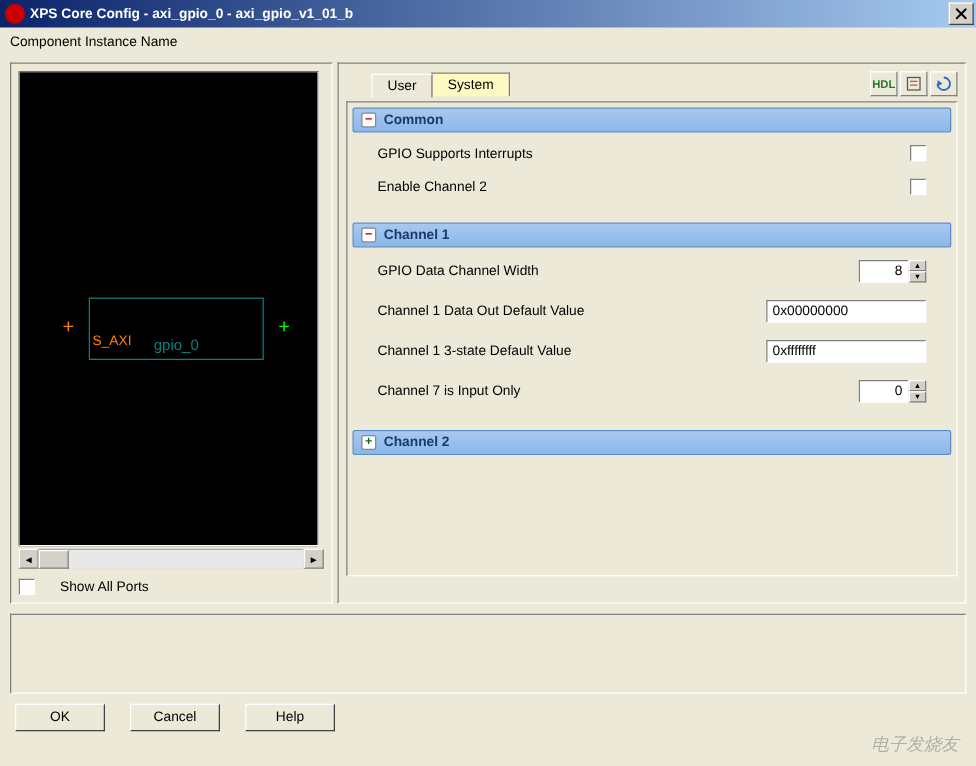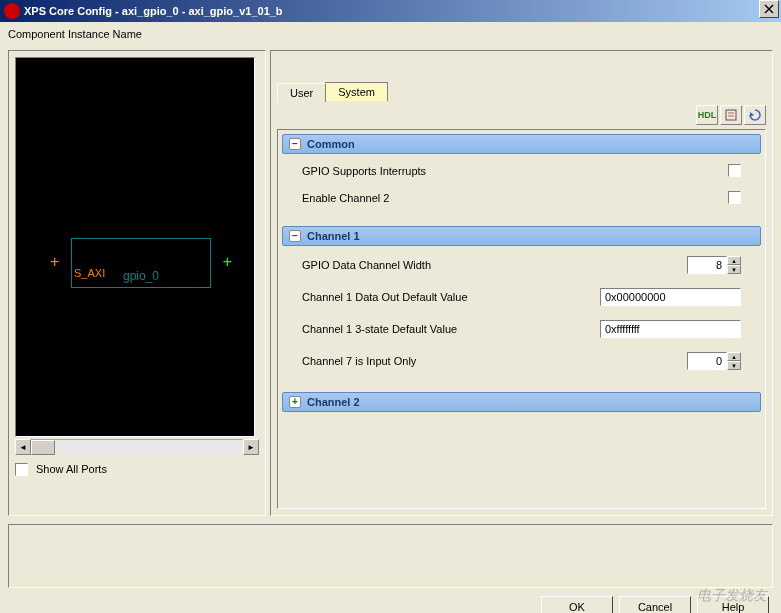--- a/index.html
+++ b/index.html
@@ -9,20 +9,21 @@
       background: #ece9d8;
       width: 781px;
       height: 613px;
       overflow: hidden;
     }
     .titlebar {
       background: linear-gradient(to right, #0a246a, #a6caf0);
       color: #fff;
       height: 22px;
       display: flex;
+      align-items: center;
       justify-content: space-between;
       padding: 0 2px 0 4px;
       font-weight: bold;
     }
     .titlebar-left { display: flex; align-items: center; gap: 4px; }
     .titlebar-icon {
       width: 16px; height: 16px;
       background: #c00; border-radius: 50%;
       display: inline-block;
       position: relative;
@@ -125,21 +126,21 @@
       width: 16px; height: 16px;
       border: 1px solid #fff;
       border-right-color: #808080;
       border-bottom-color: #808080;
       background: #d4d0c8;
       display: flex; align-items: center; justify-content: center;
       font-size: 8px;
     }
     .scr-track { flex:1; background:#e8e8e8; border-top:1px solid #aaa;}
     .scr-thumb { width:24px; height:100%; background:#d4d0c8; border:1px solid #fff; border-right-color:#808080; border-bottom-color:#808080;}
-    .show-ports { display:flex; gap:8px; margin-top:8px;}
+    .show-ports { display:flex; align-items:center; gap:20px; margin-top:8px;}
     .cb { width:13px; height:13px; border:1px solid #808080; border-right-color:#fff; border-bottom-color:#fff; background:#fff;}
     .right-panel {
       flex: 1;
       border: 1px solid #808080;
       border-right-color: #fff;
       border-bottom-color: #fff;
       padding: 6px;
       background: #ece9d8;
     }
     .tabs-row {
@@ -156,32 +157,32 @@
       margin-right: -1px;
       cursor: pointer;
       position: relative;
     }
     .tab.active {
       background: #ece9d8;
       border-top: 1px solid #fff;
       border-left: 1px solid #fff;
       z-index: 2;
       top: 1px;
+      margin-left: 20px;
     }
     .tab-icons { margin-left:auto; display:flex; gap:2px;}
     .tool-btn {
       width: 22px; height: 20px;
       border: 1px solid #fff;
       border-right-color: #808080;
       border-bottom-color: #808080;
       background: #ece9d8;
       display:flex; align-items:center; justify-content:center;
       font-size:9px;
       cursor:pointer;
-      margin-top:48px;
     }
     .tab-body {
       border: 1px solid #808080;
       border-right-color:#fff;
       border-bottom-color:#fff;
       background: #ece9d8;
       padding: 4px;
       height: 380px;
     }
     .section-header {
@@ -210,21 +211,21 @@
     .section-body {
       padding: 8px 20px;
     }
     .form-row {
       display:flex;
       align-items:center;
       margin-bottom: 14px;
     }
     .form-label { flex: 1; }
     .val-input {
-      width: 141px;
+      width: 128px;
       border: 1px solid #808080;
       border-right-color:#fff;
       border-bottom-color:#fff;
       background:#fff;
       padding:2px 4px;
       font-family:inherit;
       font-size:11px;
       height:18px;
     }
     .spinner {
@@ -257,22 +258,21 @@
     .bottom-panel {
       margin: 4px 8px;
       border: 1px solid #808080;
       border-right-color:#fff;
       border-bottom-color:#fff;
       height: 64px;
       background:#ece9d8;
     }
     .button-row {
       display:flex;
-      justify-content:flex-end;
-      gap:6px;
+      gap:20px;
       padding: 4px 12px;
       align-items:center;
     }
     .winbtn {
       min-width: 72px;
       height: 22px;
       border: 1px solid #fff;
       border-right-color:#404040;
       border-bottom-color:#404040;
       background:#ece9d8;

